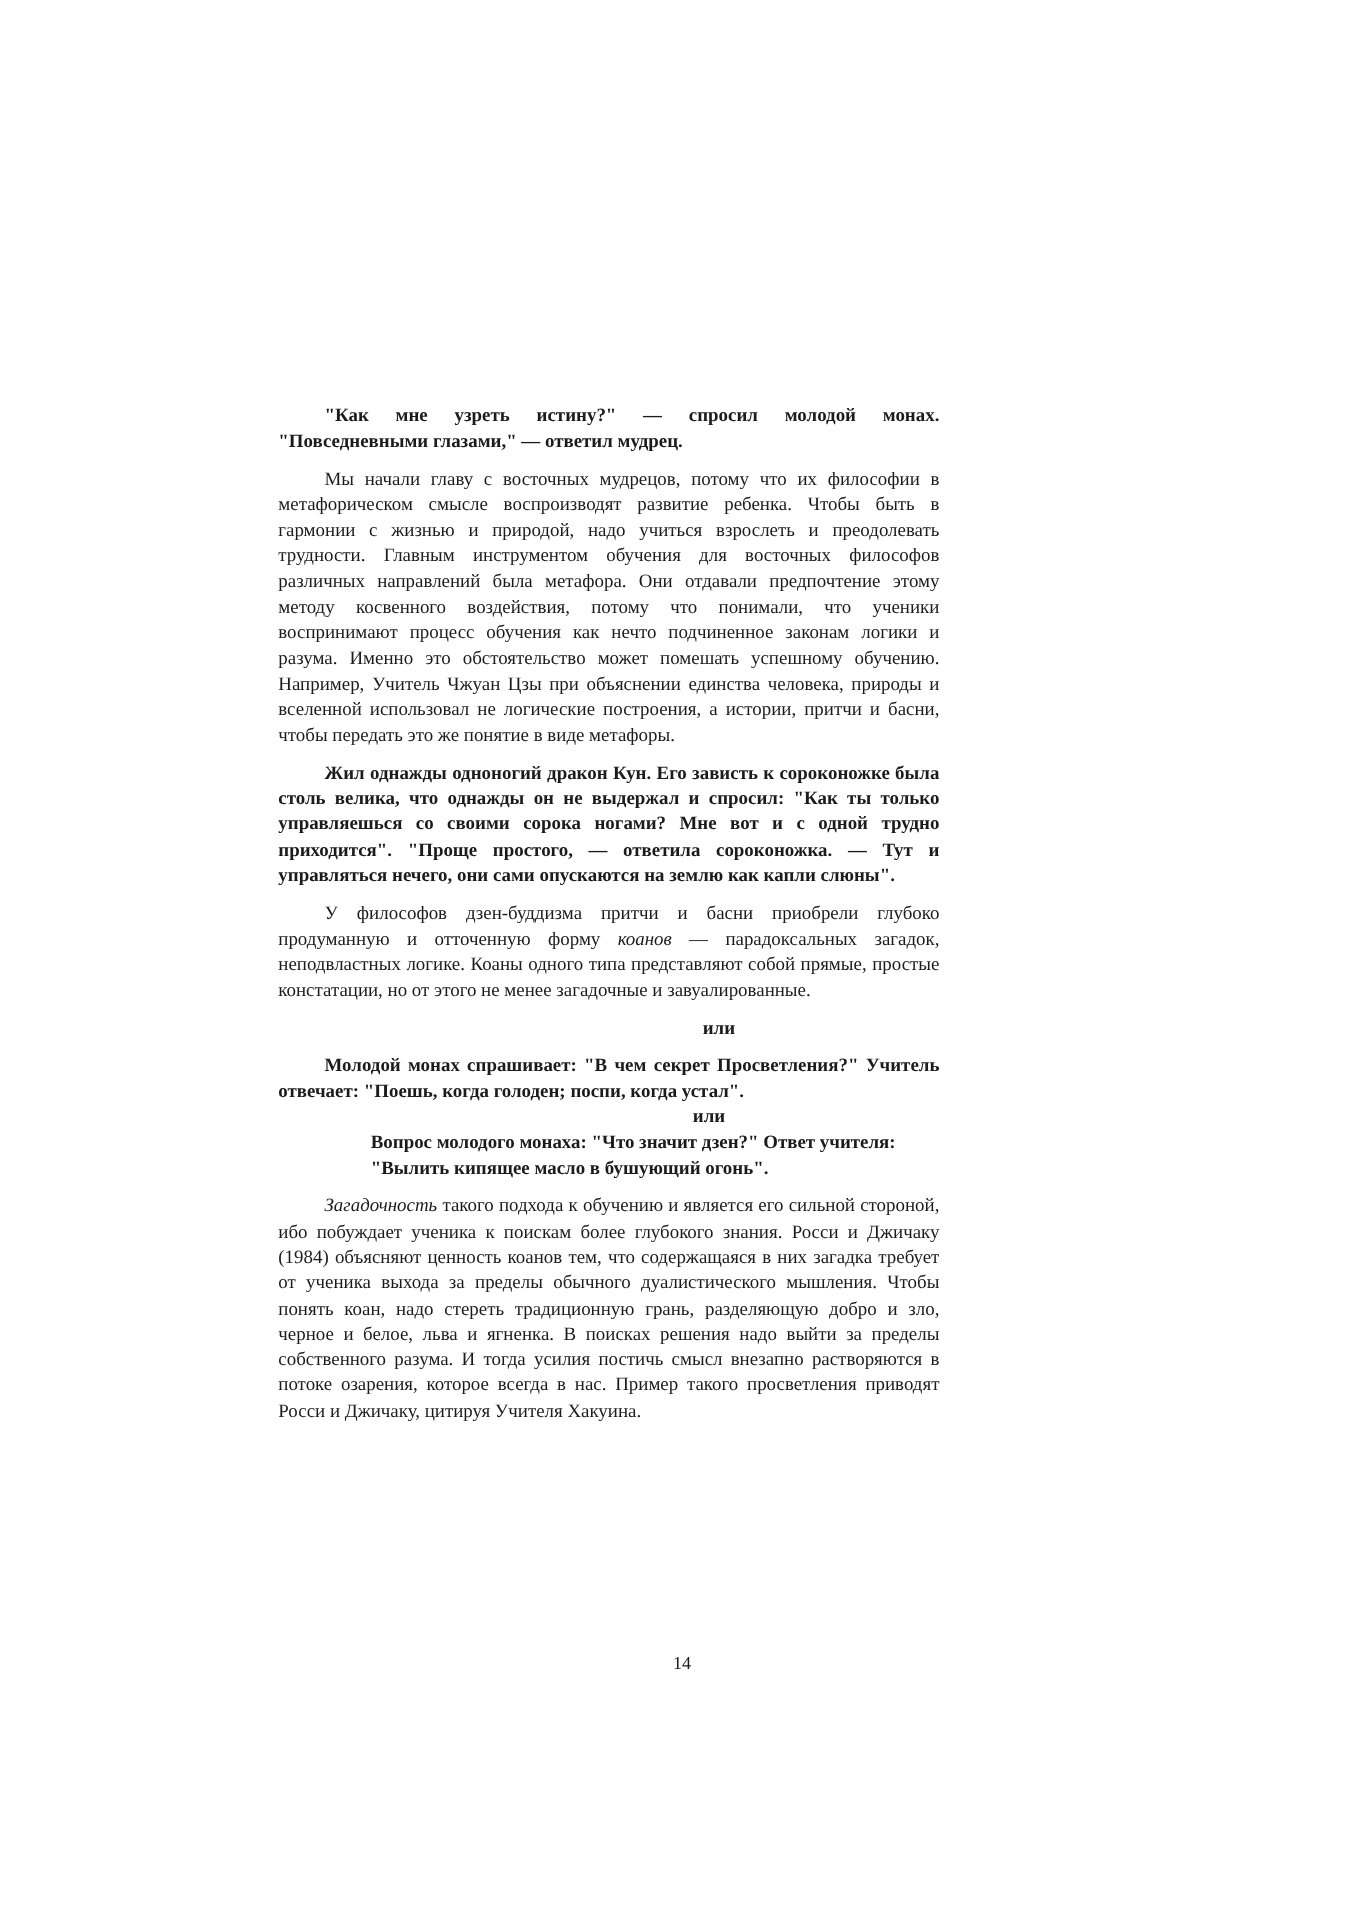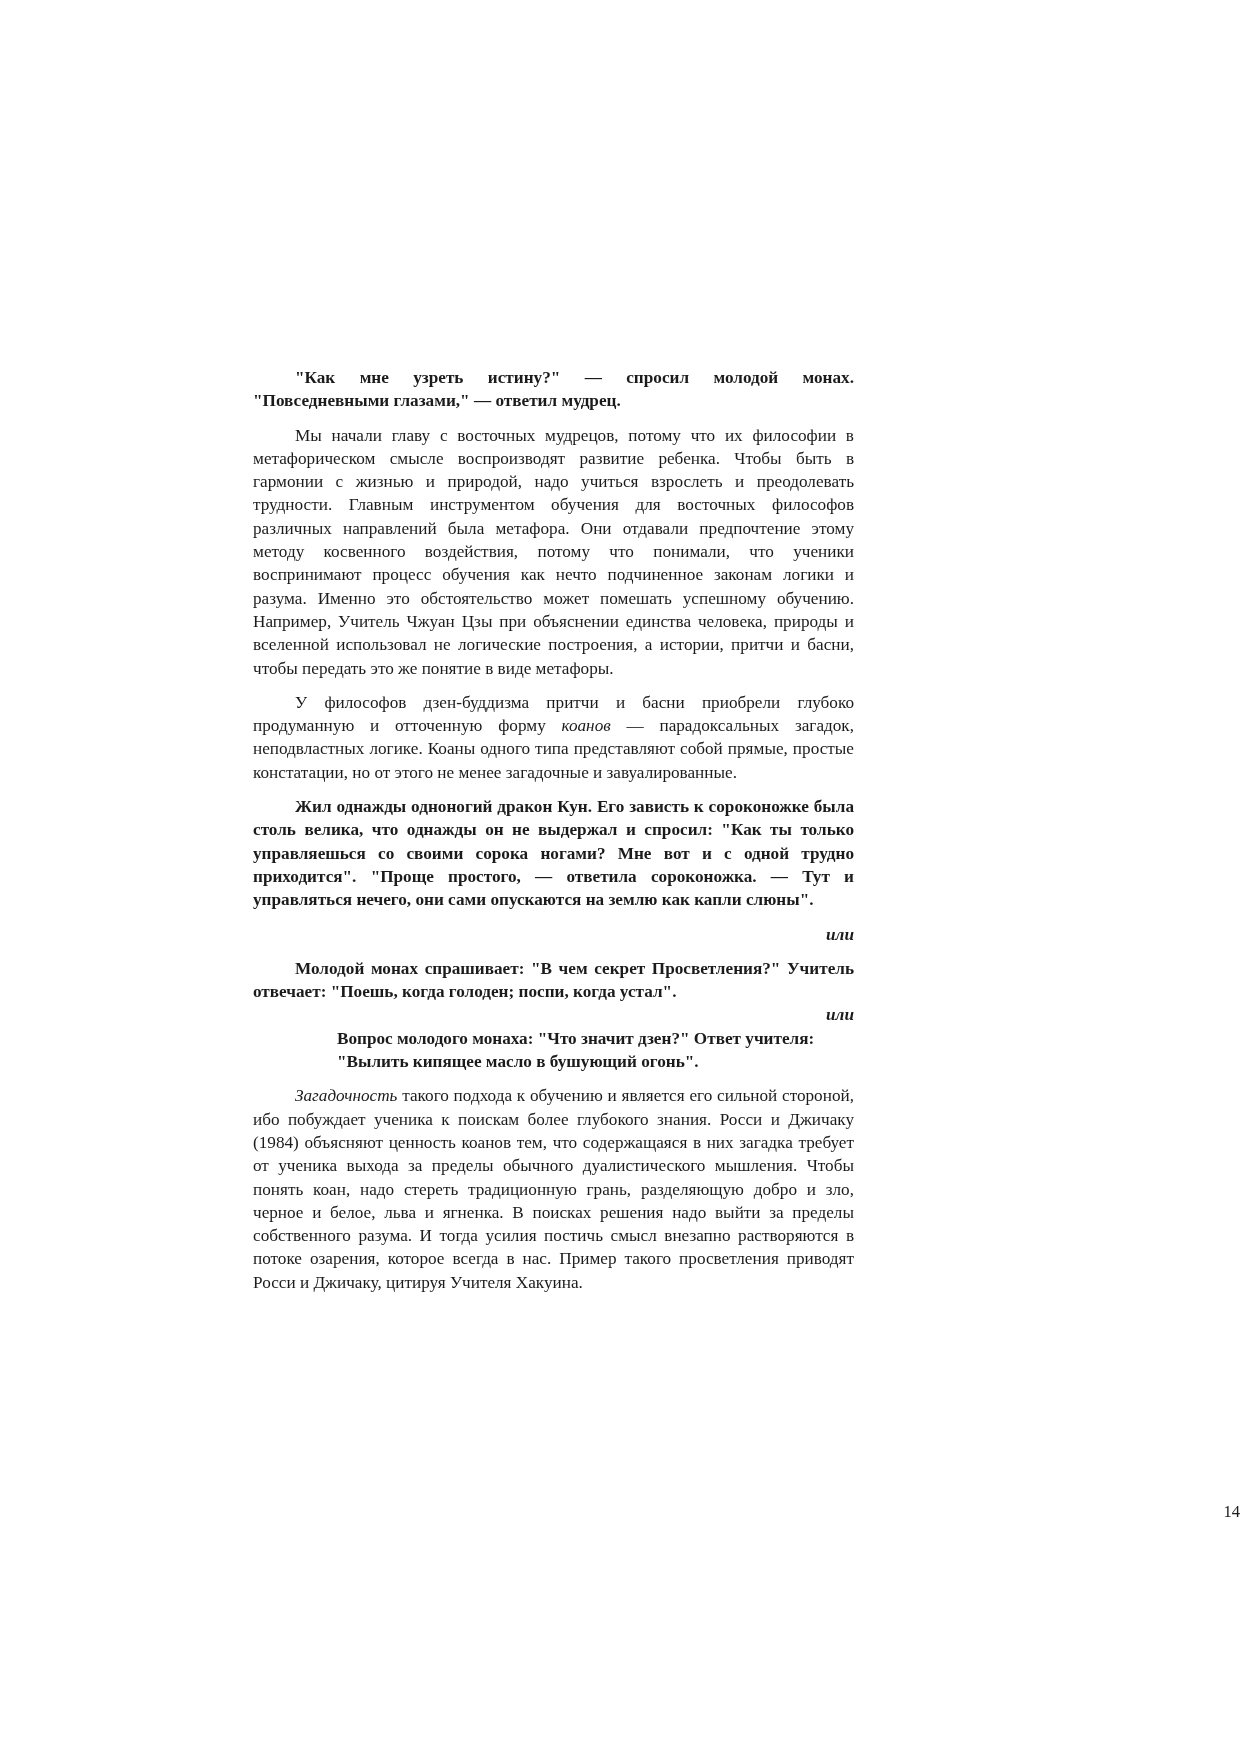--- a/index.html
+++ b/index.html
@@ -26,60 +26,59 @@
   .indent { text-indent: 42px; }
   .bold { font-weight: bold; }
   .italic { font-style: italic; }
   .koan-line {
     font-weight: bold;
     text-align: left;
     text-indent: 42px;
   }
   .or-line {
     font-weight: bold;
-    font-style: italic;
-    text-align: right;
+    text-align: center;
   }
   .or-1 { margin-left: 200px; }
   .or-2 { margin-left: 182px; }
   .shifted {
     font-weight: bold;
     text-align: left;
     margin-left: 84px;
     text-indent: 0;
   }
   .qa-justified {
     font-weight: bold;
     text-indent: 42px;
     text-align: justify;
   }
   .page-number {
     position: absolute;
     top: 1502px;
     left: 0;
     width: 100%;
-    text-align: right;
+    text-align: center;
     font-size: 16.5px;
     color: #1b1b1b;
   }
 </style>
 </head>
 <body>
 
 <div class="page">
 
   <div class="text-column">
 
     <p class="block bold indent">"Как мне узреть истину?" — спросил молодой монах. "Повседневными глазами," — ответил мудрец.</p>
 
     <p class="block indent">Мы начали главу с восточных мудрецов, потому что их философии в метафорическом смысле воспроизводят развитие ребенка. Чтобы быть в гармонии с жизнью и природой, надо учиться взрослеть и преодолевать трудности. Главным инструментом обучения для восточных философов различных направлений была метафора. Они отдавали предпочтение этому методу косвенного воздействия, потому что понимали, что ученики воспринимают процесс обучения как нечто подчиненное законам логики и разума. Именно это обстоятельство может помешать успешному обучению. Например, Учитель Чжуан Цзы при объяснении единства человека, природы и вселенной использовал не логические построения, а истории, притчи и басни, чтобы передать это же понятие в виде метафоры.</p>
 
+    <p class="block bold indent">Жил однажды одноногий дракон Кун. Его зависть к сороконожке была столь велика, что однажды он не выдержал и спросил: "Как ты только управляешься со своими сорока ногами? Мне вот и с одной трудно приходится". "Проще простого, — ответила сороконожка. — Тут и управляться нечего, они сами опускаются на землю как капли слюны".</p>
+
     <p class="block indent"><span>У философов дзен-буддизма притчи и басни приобрели глубоко продуманную и отточенную форму </span><span class="italic">коанов</span><span> — парадоксальных загадок, неподвластных логике. Коаны одного типа представляют собой прямые, простые констатации, но от этого не менее загадочные и завуалированные.</span></p>
-
-    <p class="block bold indent">Жил однажды одноногий дракон Кун. Его зависть к сороконожке была столь велика, что однажды он не выдержал и спросил: "Как ты только управляешься со своими сорока ногами? Мне вот и с одной трудно приходится". "Проще простого, — ответила сороконожка. — Тут и управляться нечего, они сами опускаются на землю как капли слюны".</p>
 
     <div class="block">
       <p class="or-line or-1">или</p>
     </div>
 
 
     <div class="block">
       <p class="qa-justified">Молодой монах спрашивает: "В чем секрет Просветления?" Учитель отвечает: "Поешь, когда голоден; поспи, когда устал".</p>
       <p class="or-line or-2">или</p>
       <p class="shifted">Вопрос молодого монаха: "Что значит дзен?" Ответ учителя:</p>

